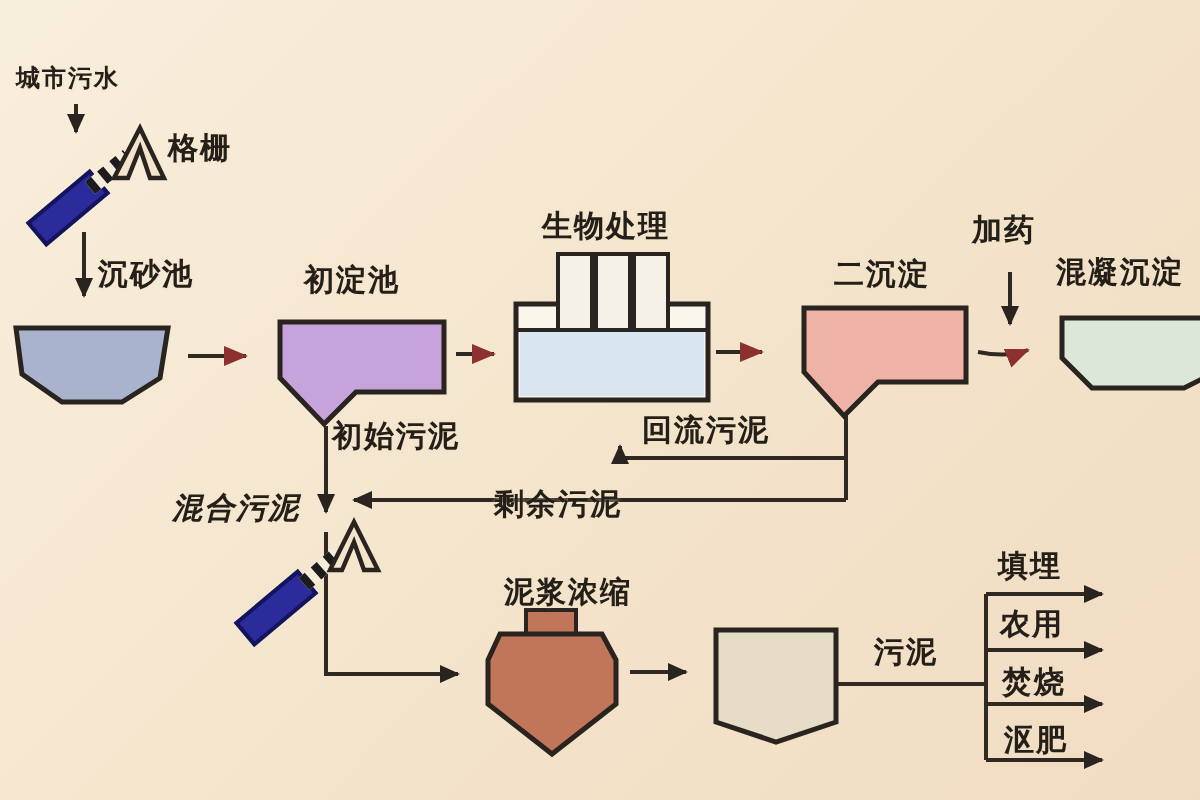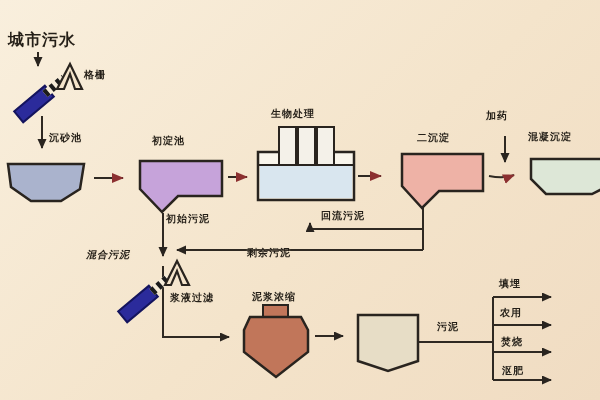--- a/index.html
+++ b/index.html
@@ -3,25 +3,25 @@
 <meta charset="utf-8">
 <style>
   html,body{margin:0;padding:0;}
   .stage{
     position:relative;width:600px;height:400px;overflow:hidden;
     background:linear-gradient(135deg,#f9efdd 0%,#f4e4cb 55%,#f0dcc2 100%);
     font-family:"DejaVu Sans",sans-serif;
   }
   .stage svg{position:absolute;left:0;top:0;}
   .lbl{
-    position:absolute;font-weight:bold;font-size:10px;line-height:17px;
+    position:absolute;font-weight:bold;font-size:15px;line-height:17px;
     color:#241f18;letter-spacing:1px;white-space:nowrap;
     text-shadow:0 0 2px rgba(244,228,200,.6);
   }
-  .lbl.big{font-size:16px;}
+  .lbl.big{font-size:12px;}
 </style>
 </head>
 <body>
 
 <div class="stage">
 
   <svg width="600" height="400" viewBox="0 0 600 400">
     <defs>
       <marker id="mA" markerUnits="userSpaceOnUse" markerWidth="12" markerHeight="10" refX="9" refY="4.5" orient="auto">
         <path d="M0,0 L10,4.5 L0,9 Z" fill="#29241f"></path>
@@ -97,20 +97,19 @@
   <div class="lbl" style="left:49px;top:129px;">沉砂池</div>
   <div class="lbl" style="left:152px;top:132px;">初淀池</div>
   <div class="lbl" style="left:271px;top:105px;">生物处理</div>
   <div class="lbl" style="left:417px;top:129px;">二沉淀</div>
   <div class="lbl" style="left:486px;top:107px;">加药</div>
   <div class="lbl" style="left:528px;top:128px;">混凝沉淀</div>
   <div class="lbl" style="left:166px;top:210px;text-align:right;">初始污泥</div>
   <div class="lbl" style="left:321px;top:207px;">回流污泥</div>
   <div class="lbl" style="left:247px;top:232px;margin-top:12px;">剩余污泥</div>
   <div class="lbl" style="left:86px;top:246px;font-style:italic;">混合污泥</div>
-  <div class="lbl" style="left:170px;top:289px;">浆液过滤</div>
   <div class="lbl" style="left:252px;top:288px;">泥浆浓缩</div>
   <div class="lbl" style="left:437px;top:318px;">污泥</div>
   <div class="lbl" style="left:499px;top:275px;">填埋</div>
   <div class="lbl" style="left:500px;top:304px;">农用</div>
   <div class="lbl" style="left:501px;top:333px;">焚烧</div>
   <div class="lbl" style="left:502px;top:362px;">沤肥</div>
 </div>
 
 </body></html>

